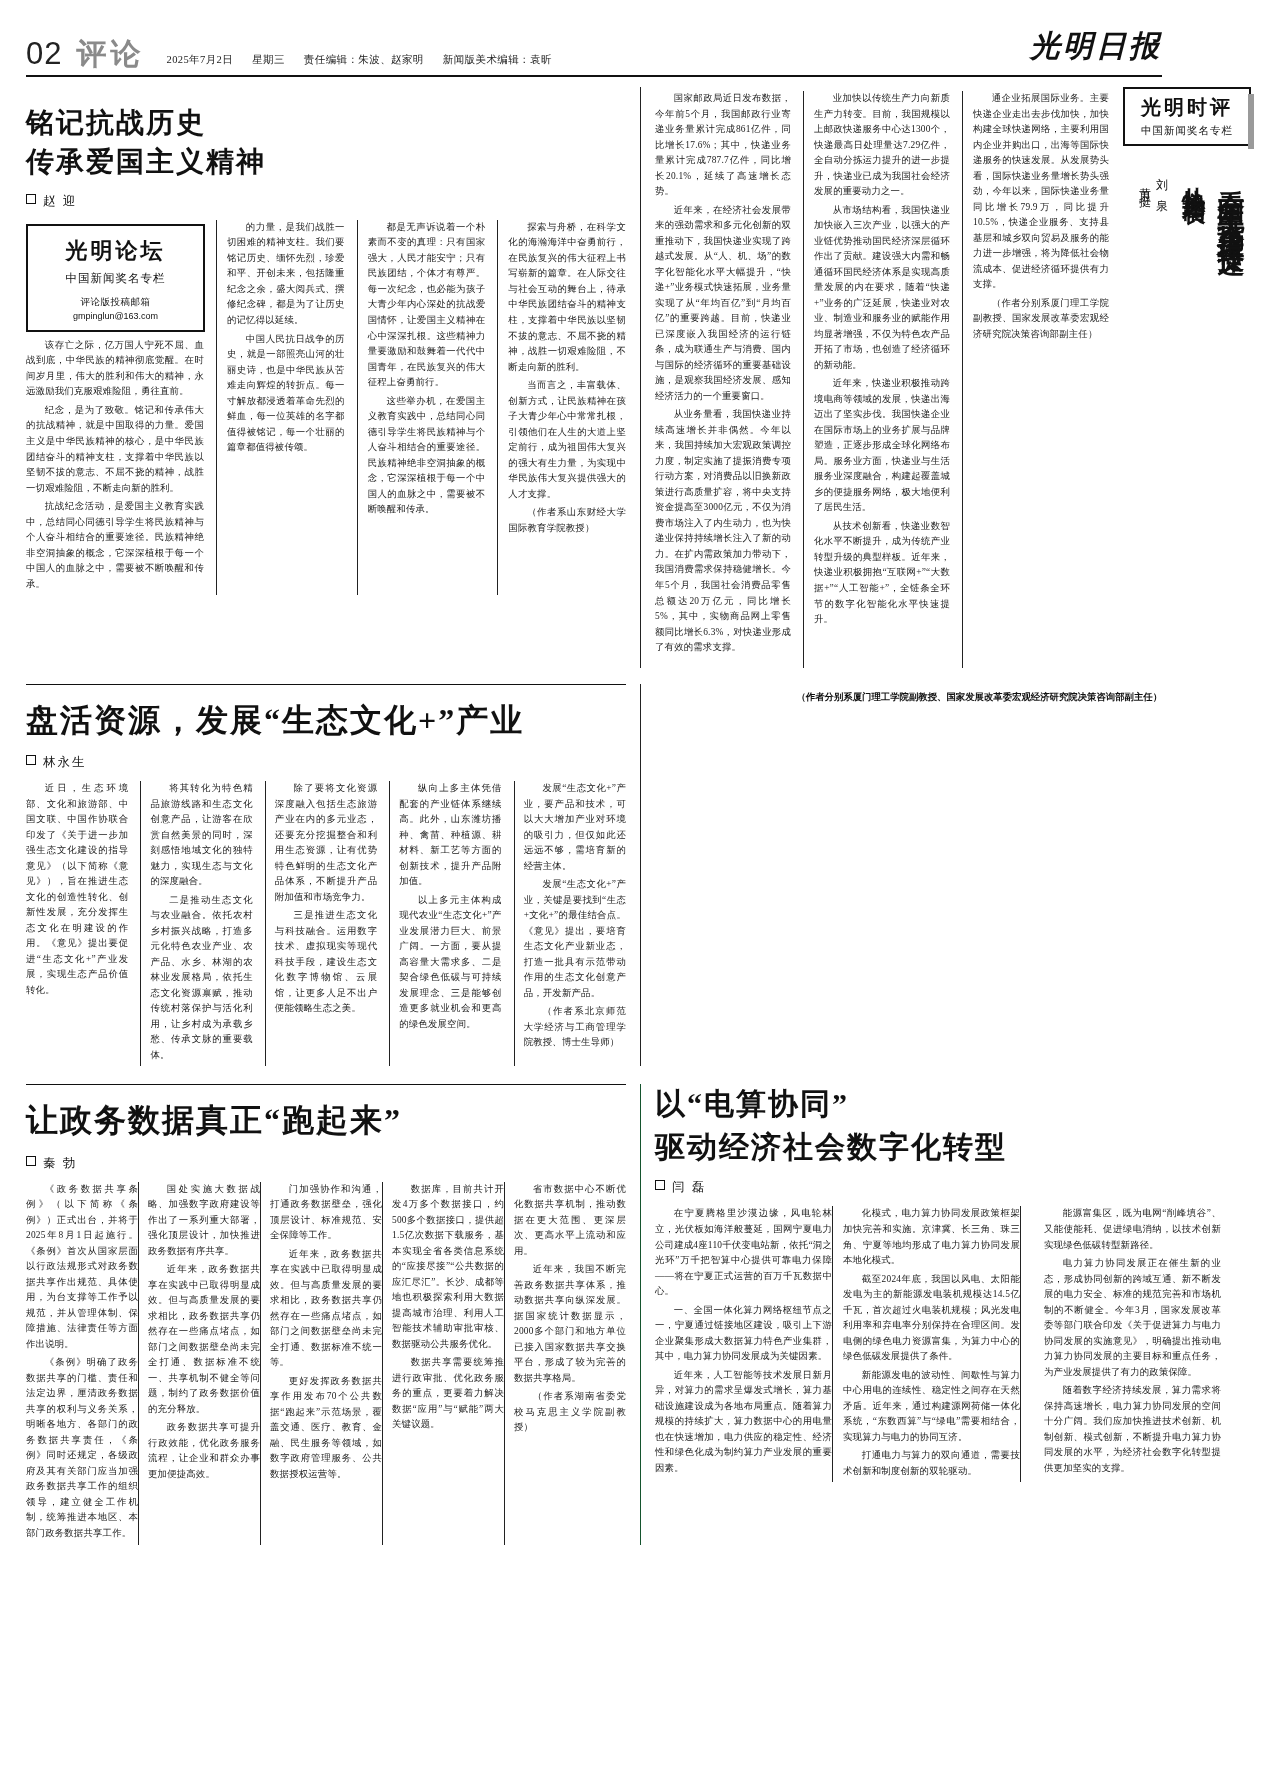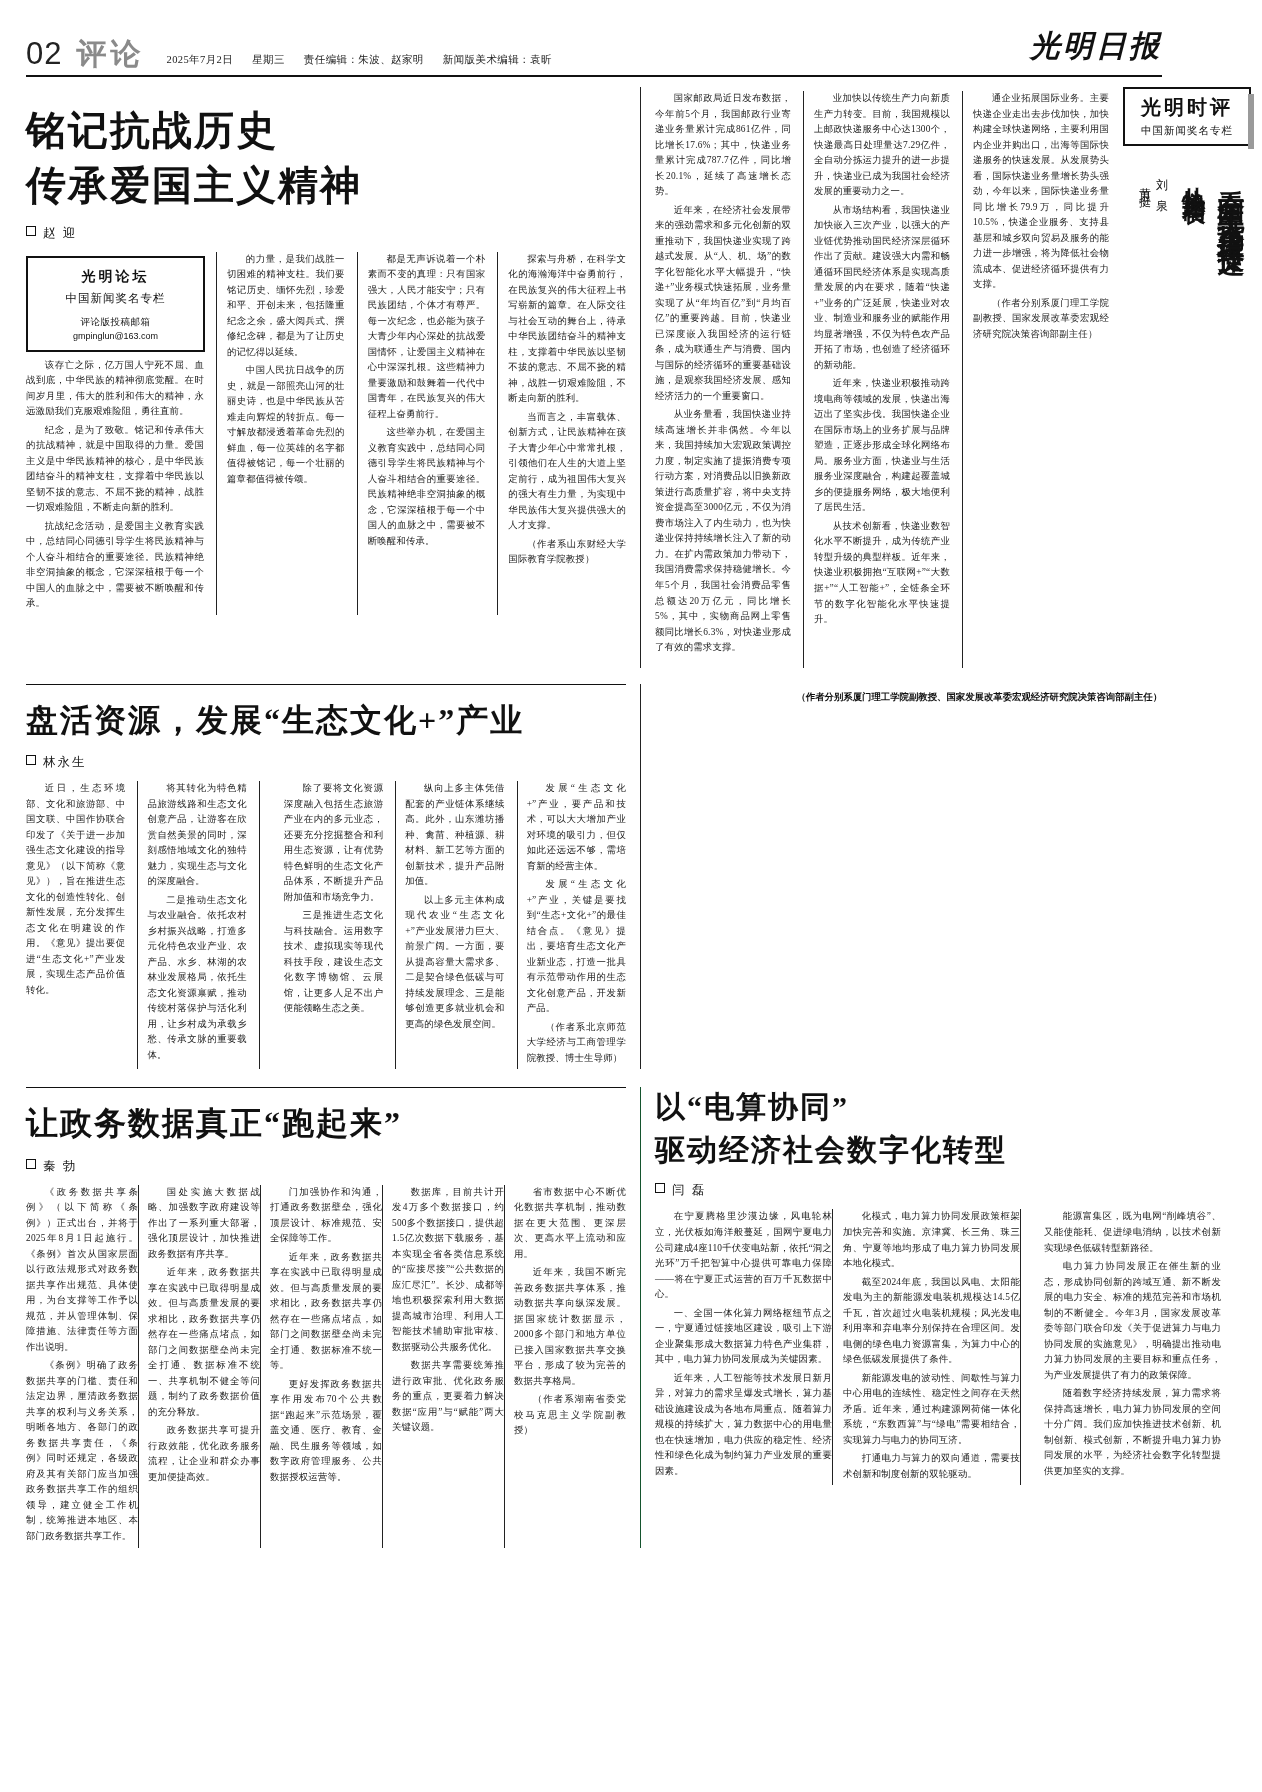--- a/index.html
+++ b/index.html
@@ -68,21 +68,21 @@
   }
 
   
   .content {
     position: relative;
     margin-top: 10px;
   }
   .rule-thin { border-top: 1px solid #111; }
 
   .headline-main {
-    font-size: 40px;
+    font-size: 28px;
     font-weight: bold;
     line-height: 1.32;
     letter-spacing: 2px;
     margin: 18px 0 0 0;
   }
   .headline-2 {
     font-size: 32px;
     font-weight: bold;
     letter-spacing: 2px;
     line-height: 1.35;
@@ -118,21 +118,21 @@
   }
   .logo-box {
     width: 175px;
     border: 2px solid #111;
     padding: 10px 0 9px 0;
     text-align: center;
     float: left;
     margin: 4px 14px 6px 0;
   }
   .logo-box .l1 {
-    font-size: 14px; font-weight: bold; letter-spacing: 3px; color: #111;
+    font-size: 22px; font-weight: bold; letter-spacing: 3px; color: #111;
   }
   .logo-box .l2 {
     font-size: 11.5px; letter-spacing: 1px; margin-top: 5px;
   }
   .logo-box .l3 {
     font-size: 9.5px; margin-top: 10px; letter-spacing: 0.5px;
   }
   .logo-box .l4 {
     font-size: 9px; margin-top: 2px; font-family: "Liberation Sans", sans-serif;
   }
@@ -281,21 +281,21 @@
         <div class="byline"><span class="sq"></span><span>林永生</span></div>
 
         <div style="display:flex; gap:12px;">
           <div class="body-cols" style="width:112px;">
               <p>近日，生态环境部、文化和旅游部、中国文联、中国作协联合印发了《关于进一步加强生态文化建设的指导意见》（以下简称《意见》），旨在推进生态文化的创造性转化、创新性发展，充分发挥生态文化在明建设的作用。《意见》提出要促进“生态文化+”产业发展，实现生态产品价值转化。</p>
             </div>
           <div class="body-cols col-sep" style="width:112px; padding-left:9px;">
               <p>将其转化为特色精品旅游线路和生态文化创意产品，让游客在欣赏自然美景的同时，深刻感悟地域文化的独特魅力，实现生态与文化的深度融合。</p>
               <p>二是推动生态文化与农业融合。依托农村乡村振兴战略，打造多元化特色农业产业、农产品、水乡、林湖的农林业发展格局，依托生态文化资源禀赋，推动传统村落保护与活化利用，让乡村成为承载乡愁、传承文脉的重要载体。</p>
             </div>
-          <div class="body-cols col-sep" style="width:112px; padding-left:24px;">
+          <div class="body-cols col-sep" style="width:112px; padding-left:9px;">
               <p>除了要将文化资源深度融入包括生态旅游产业在内的多元业态，还要充分挖掘整合和利用生态资源，让有优势特色鲜明的生态文化产品体系，不断提升产品附加值和市场竞争力。</p>
               <p>三是推进生态文化与科技融合。运用数字技术、虚拟现实等现代科技手段，建设生态文化数字博物馆、云展馆，让更多人足不出户便能领略生态之美。</p>
             </div>
           <div class="body-cols col-sep" style="width:112px; padding-left:9px;">
               <p>纵向上多主体凭借配套的产业链体系继续高。此外，山东潍坊播种、禽苗、种植源、耕材料、新工艺等方面的创新技术，提升产品附加值。</p>
               <p>以上多元主体构成现代农业“生态文化+”产业发展潜力巨大、前景广阔。一方面，要从提高容量大需求多、二是契合绿色低碳与可持续发展理念、三是能够创造更多就业机会和更高的绿色发展空间。</p>
             </div>
           <div class="body-cols col-sep" style="width:112px; padding-left:9px;">
               <p>发展“生态文化+”产业，要产品和技术，可以大大增加产业对环境的吸引力，但仅如此还远远不够，需培育新的经营主体。</p>
               <p>发展“生态文化+”产业，关键是要找到“生态+文化+”的最佳结合点。《意见》提出，要培育生态文化产业新业态，打造一批具有示范带动作用的生态文化创意产品，开发新产品。</p>

